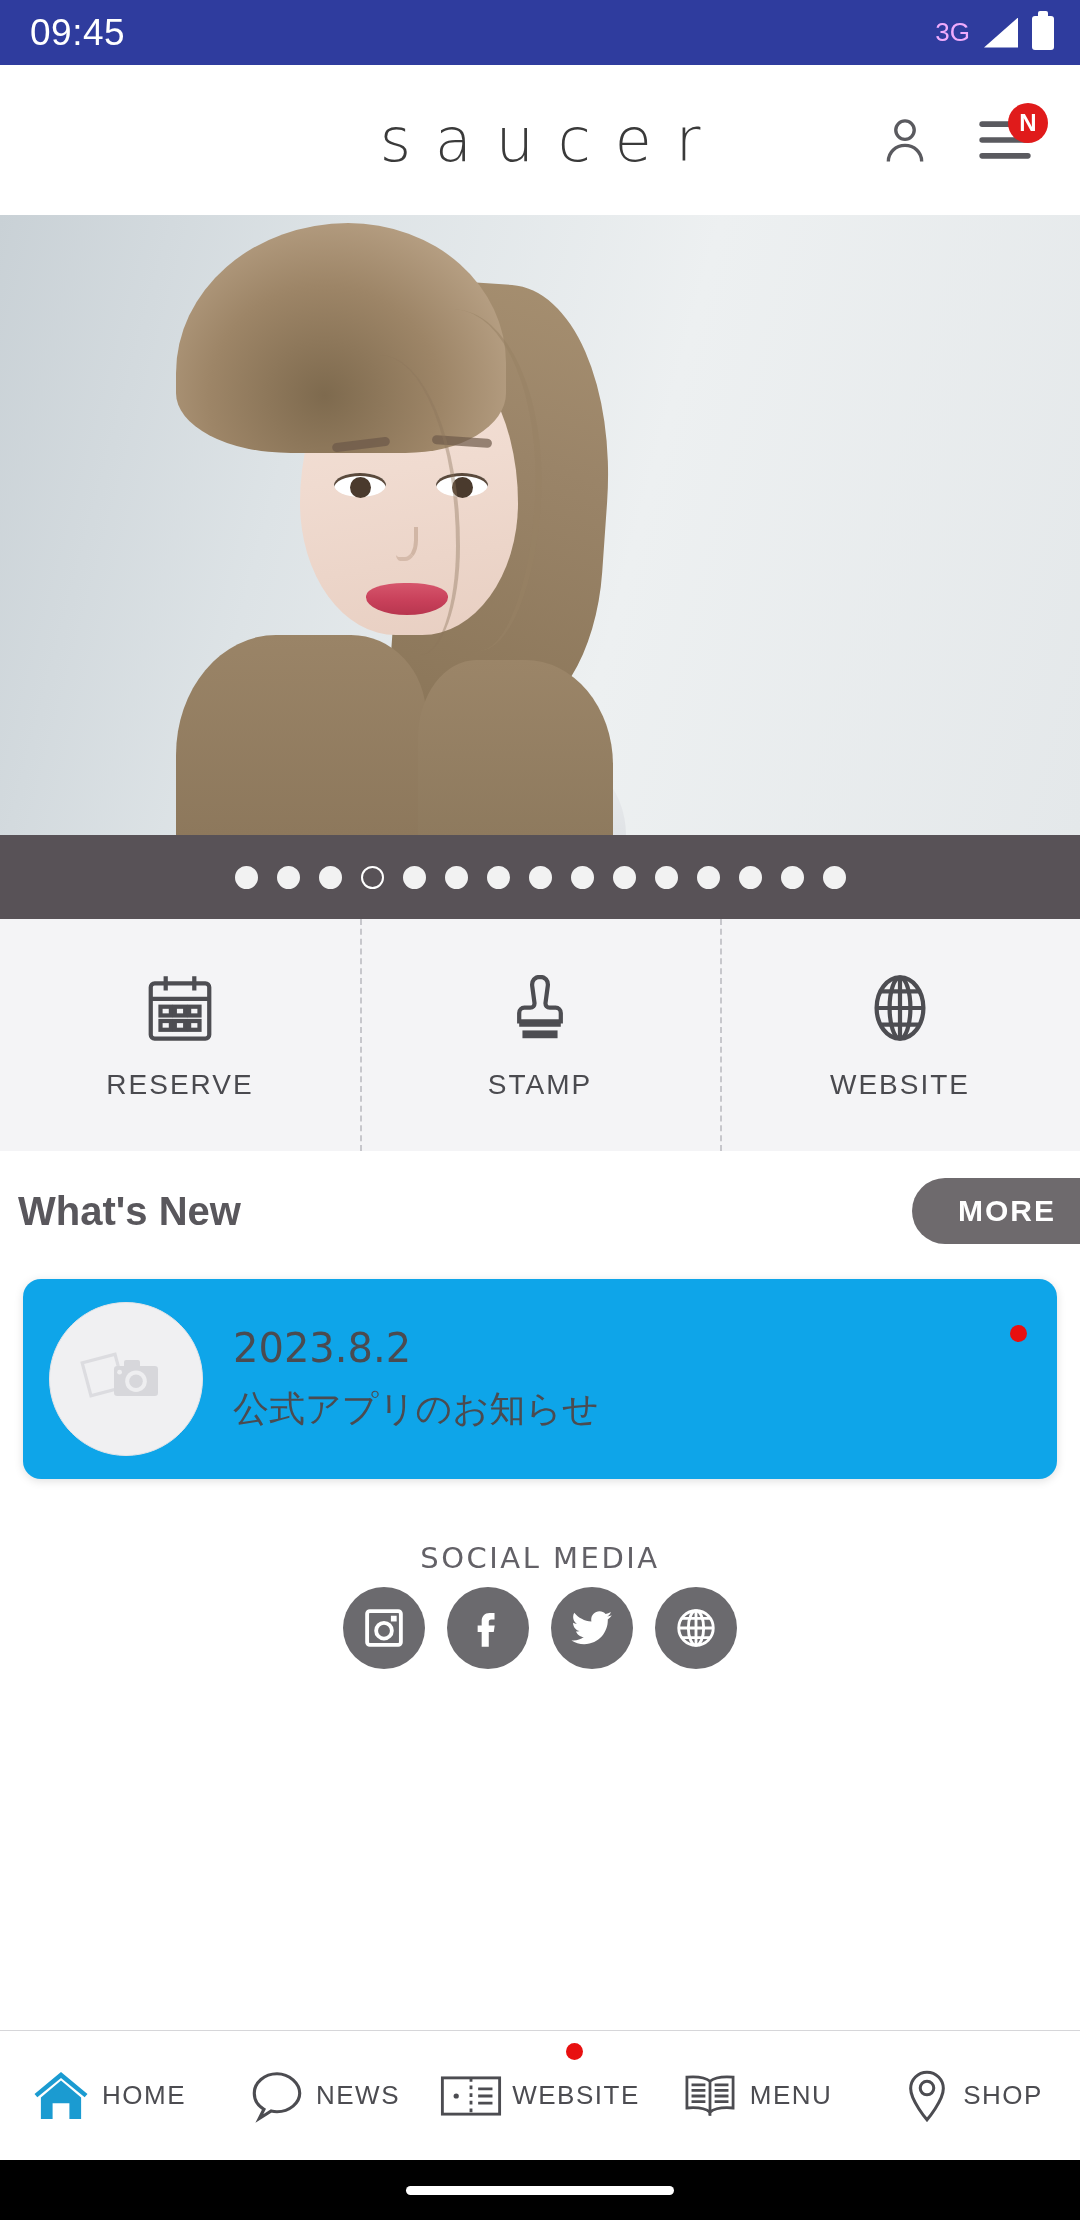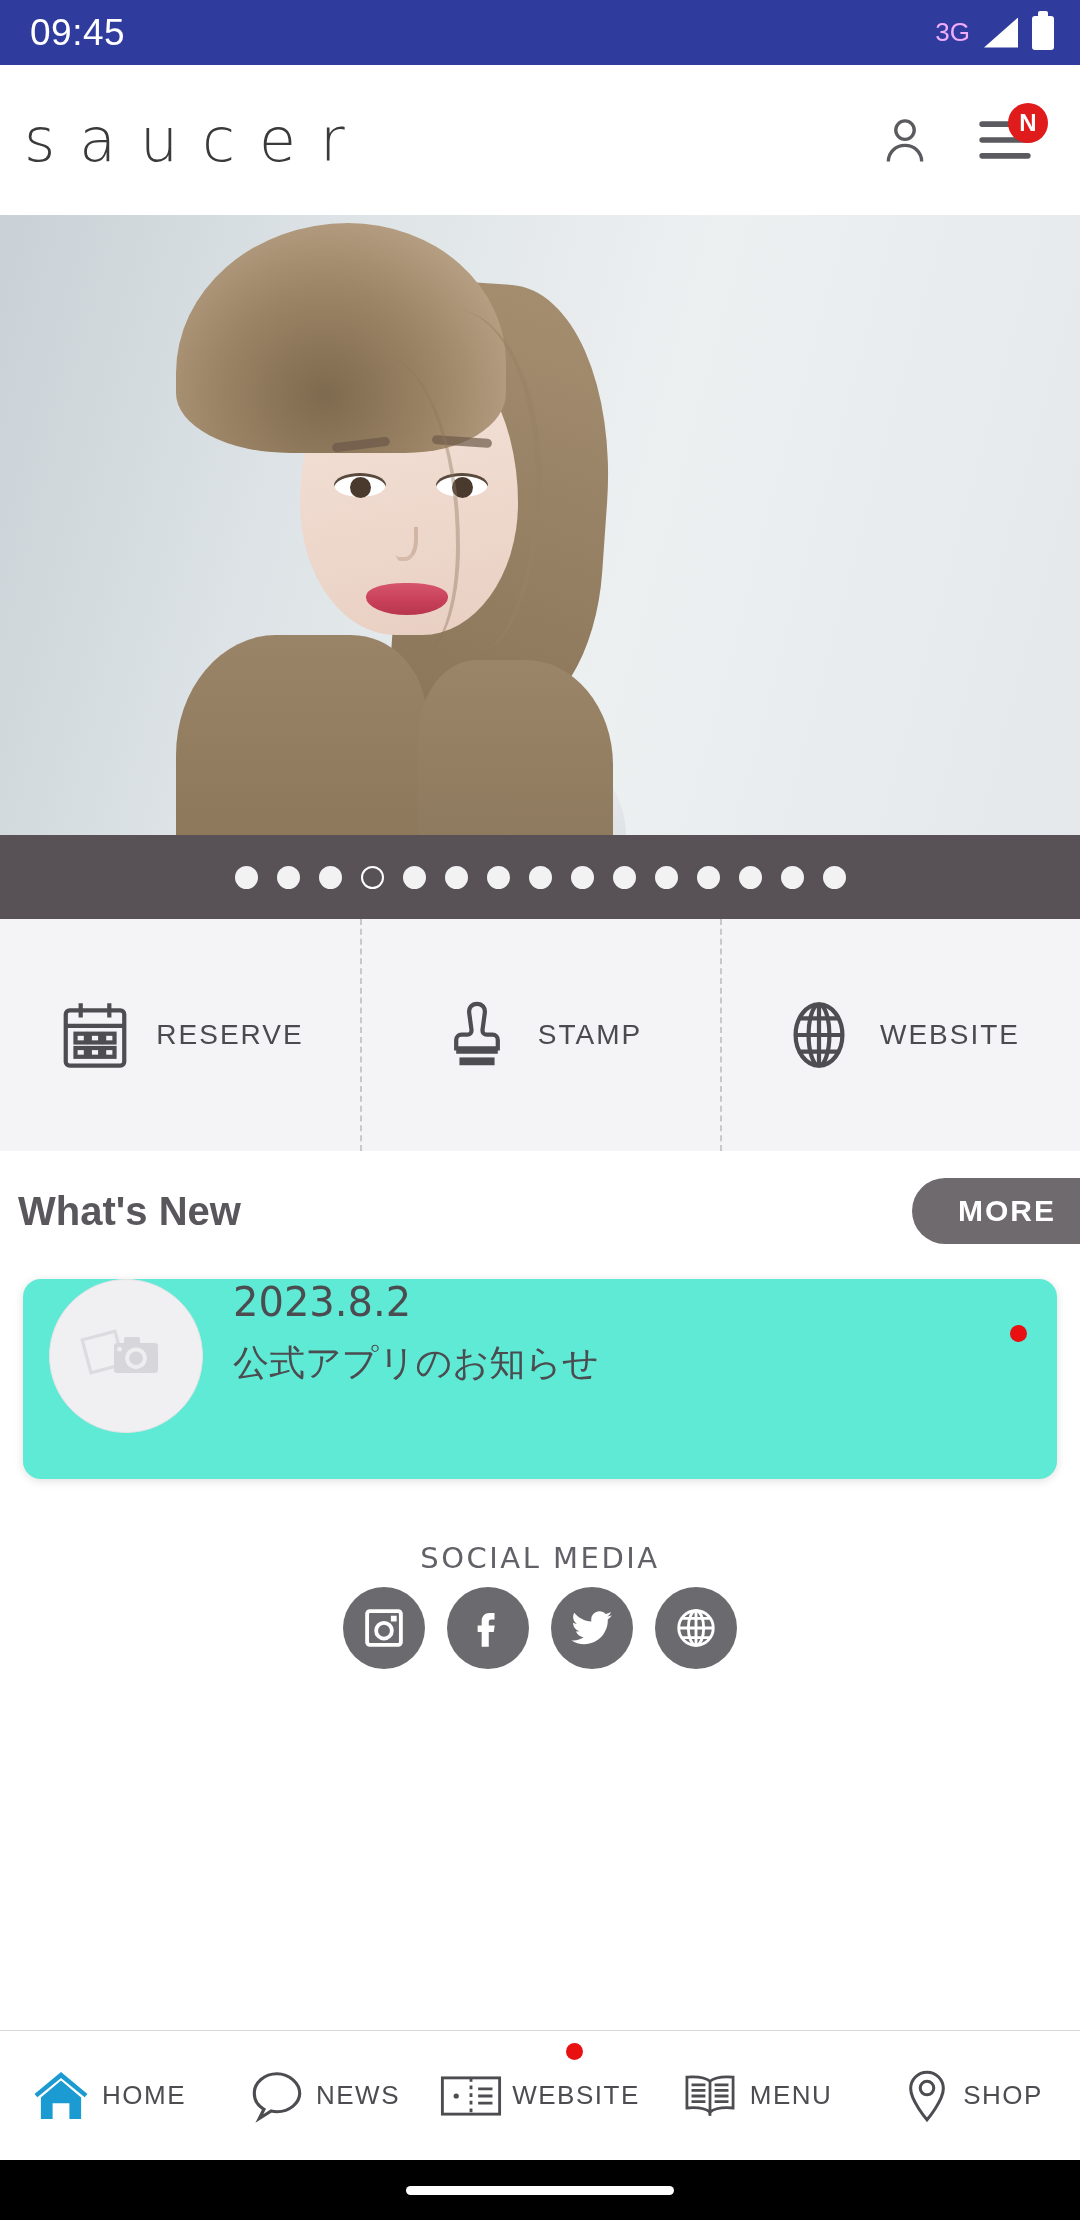--- a/index.html
+++ b/index.html
@@ -75,20 +75,21 @@
     justify-content: flex-end;
     padding-right: 20px;
     position: relative;
     flex: 0 0 auto;
   }
   .brand-logo {
     position: absolute;
     left: 0; right: 0;
     top: 50%;
     transform: translateY(-50%);
+    text-align: center;
     font-size: 60px;
     letter-spacing: 24px;
     color: #3a3a3a;
     font-weight: 300;
     font-family: "DejaVu Sans", sans-serif;
     padding-left: 24px;
     pointer-events: none;
   }
   .header-actions {
     display: flex;
@@ -262,21 +263,21 @@
   .quick-actions {
     height: 232px;
     background: #F4F4F6;
     display: flex;
     align-items: stretch;
     flex: 0 0 auto;
   }
   .qa-item {
     flex: 1 1 0;
     display: flex;
-    flex-direction: row;
+    flex-direction: column;
     align-items: center;
     justify-content: center;
     gap: 22px;
     position: relative;
   }
   .qa-item + .qa-item::before {
     content: "";
     position: absolute;
     left: 0; top: 0; bottom: 0;
     border-left: 2px dashed #c7c7cc;
@@ -322,26 +323,26 @@
     font-family: "Liberation Sans", sans-serif;
   }
 
   
   .news-wrap {
     padding: 8px 23px 0 23px;
     flex: 0 0 auto;
   }
   .news-card {
     position: relative;
-    background: #5eead4;
+    background: #0ea5e9;
     border-radius: 18px;
     box-shadow: 0 2px 10px rgba(0,0,0,.13);
     height: 200px;
     display: flex;
-    align-items: flex-start;
+    align-items: center;
     padding: 0 26px;
     gap: 30px;
   }
   .news-thumb {
     width: 154px; height: 154px;
     border-radius: 50%;
     background: #f0f0f2;
     border: 1px solid #e4e4e7;
     display: flex;
     align-items: center;

